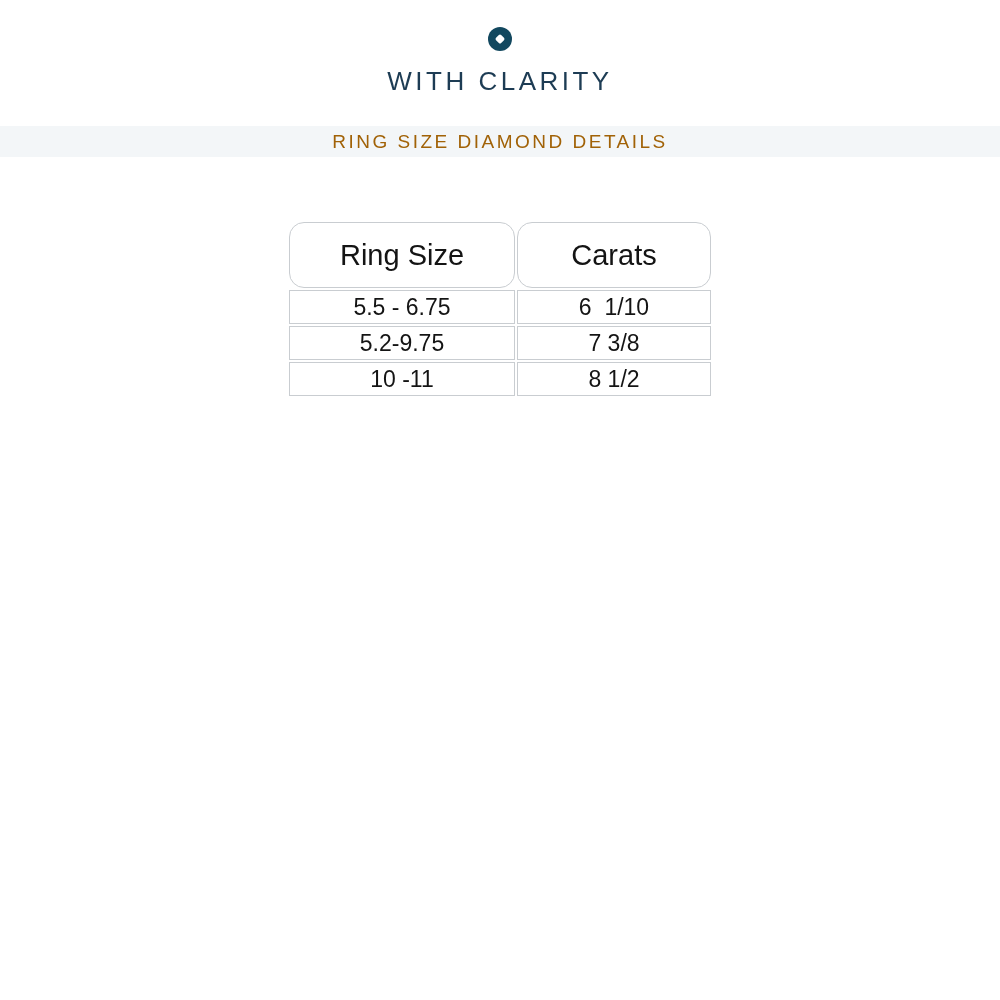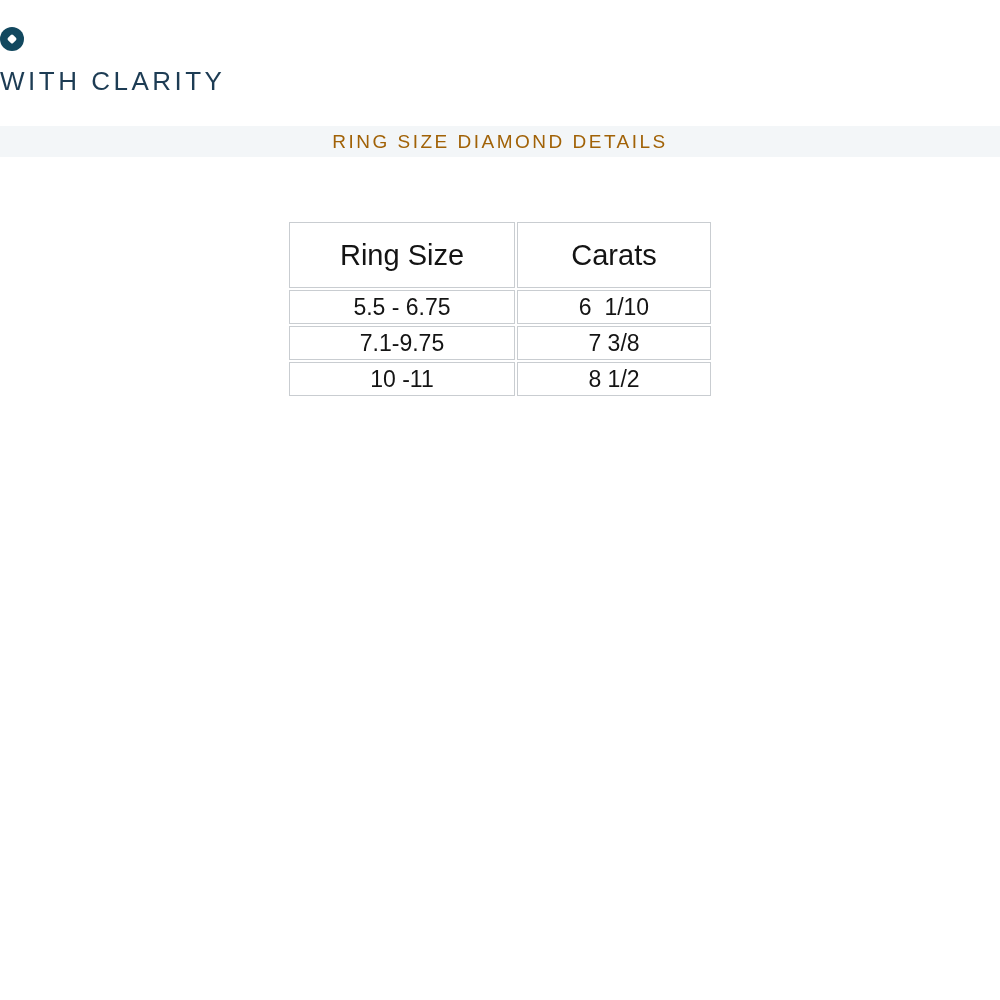--- a/index.html
+++ b/index.html
@@ -7,21 +7,21 @@
     width: 1000px; height: 1000px;
     background: #ffffff;
     font-family: "Liberation Sans", sans-serif;
     overflow: hidden;
   }
   .page { width: 1000px; height: 1000px; position: relative; }
 
   
   .brand-header {
     padding-top: 27px;
-    text-align: left;
+    text-align: center;
   }
   .brand-icon-wrap {
     display: inline-block;
     width: 24px; height: 24px;
     line-height: 0;
   }
   .brand-wordmark {
     margin-top: 13px;
     color: #1d3c54;
     font-size: 26px;
@@ -61,20 +61,21 @@
     background: #ffffff;
     text-align: center;
     vertical-align: middle;
     color: #141414;
     white-space: pre;
   }
   .size-table th {
     height: 66px;
     font-size: 29px;
     font-weight: 500;
+    border-radius: 15px;
   }
   .size-table td {
     height: 34px;
     font-size: 23px;
     font-weight: 500;
   }
   .col-ring { width: 226px; }
   .col-carats { width: 194px; }
 </style>
 </head>
@@ -106,21 +107,21 @@
         <th>Ring Size</th>
         <th>Carats</th>
       </tr>
     </thead>
     <tbody>
       <tr>
         <td>5.5 - 6.75</td>
         <td>6  1/10</td>
       </tr>
       <tr>
-        <td>7.1-9.75</td>
+        <td>5.2-9.75</td>
         <td>7 3/8</td>
       </tr>
       <tr>
         <td>10 -11</td>
         <td>8 1/2</td>
       </tr>
     </tbody>
   </table>
 
 </div>

